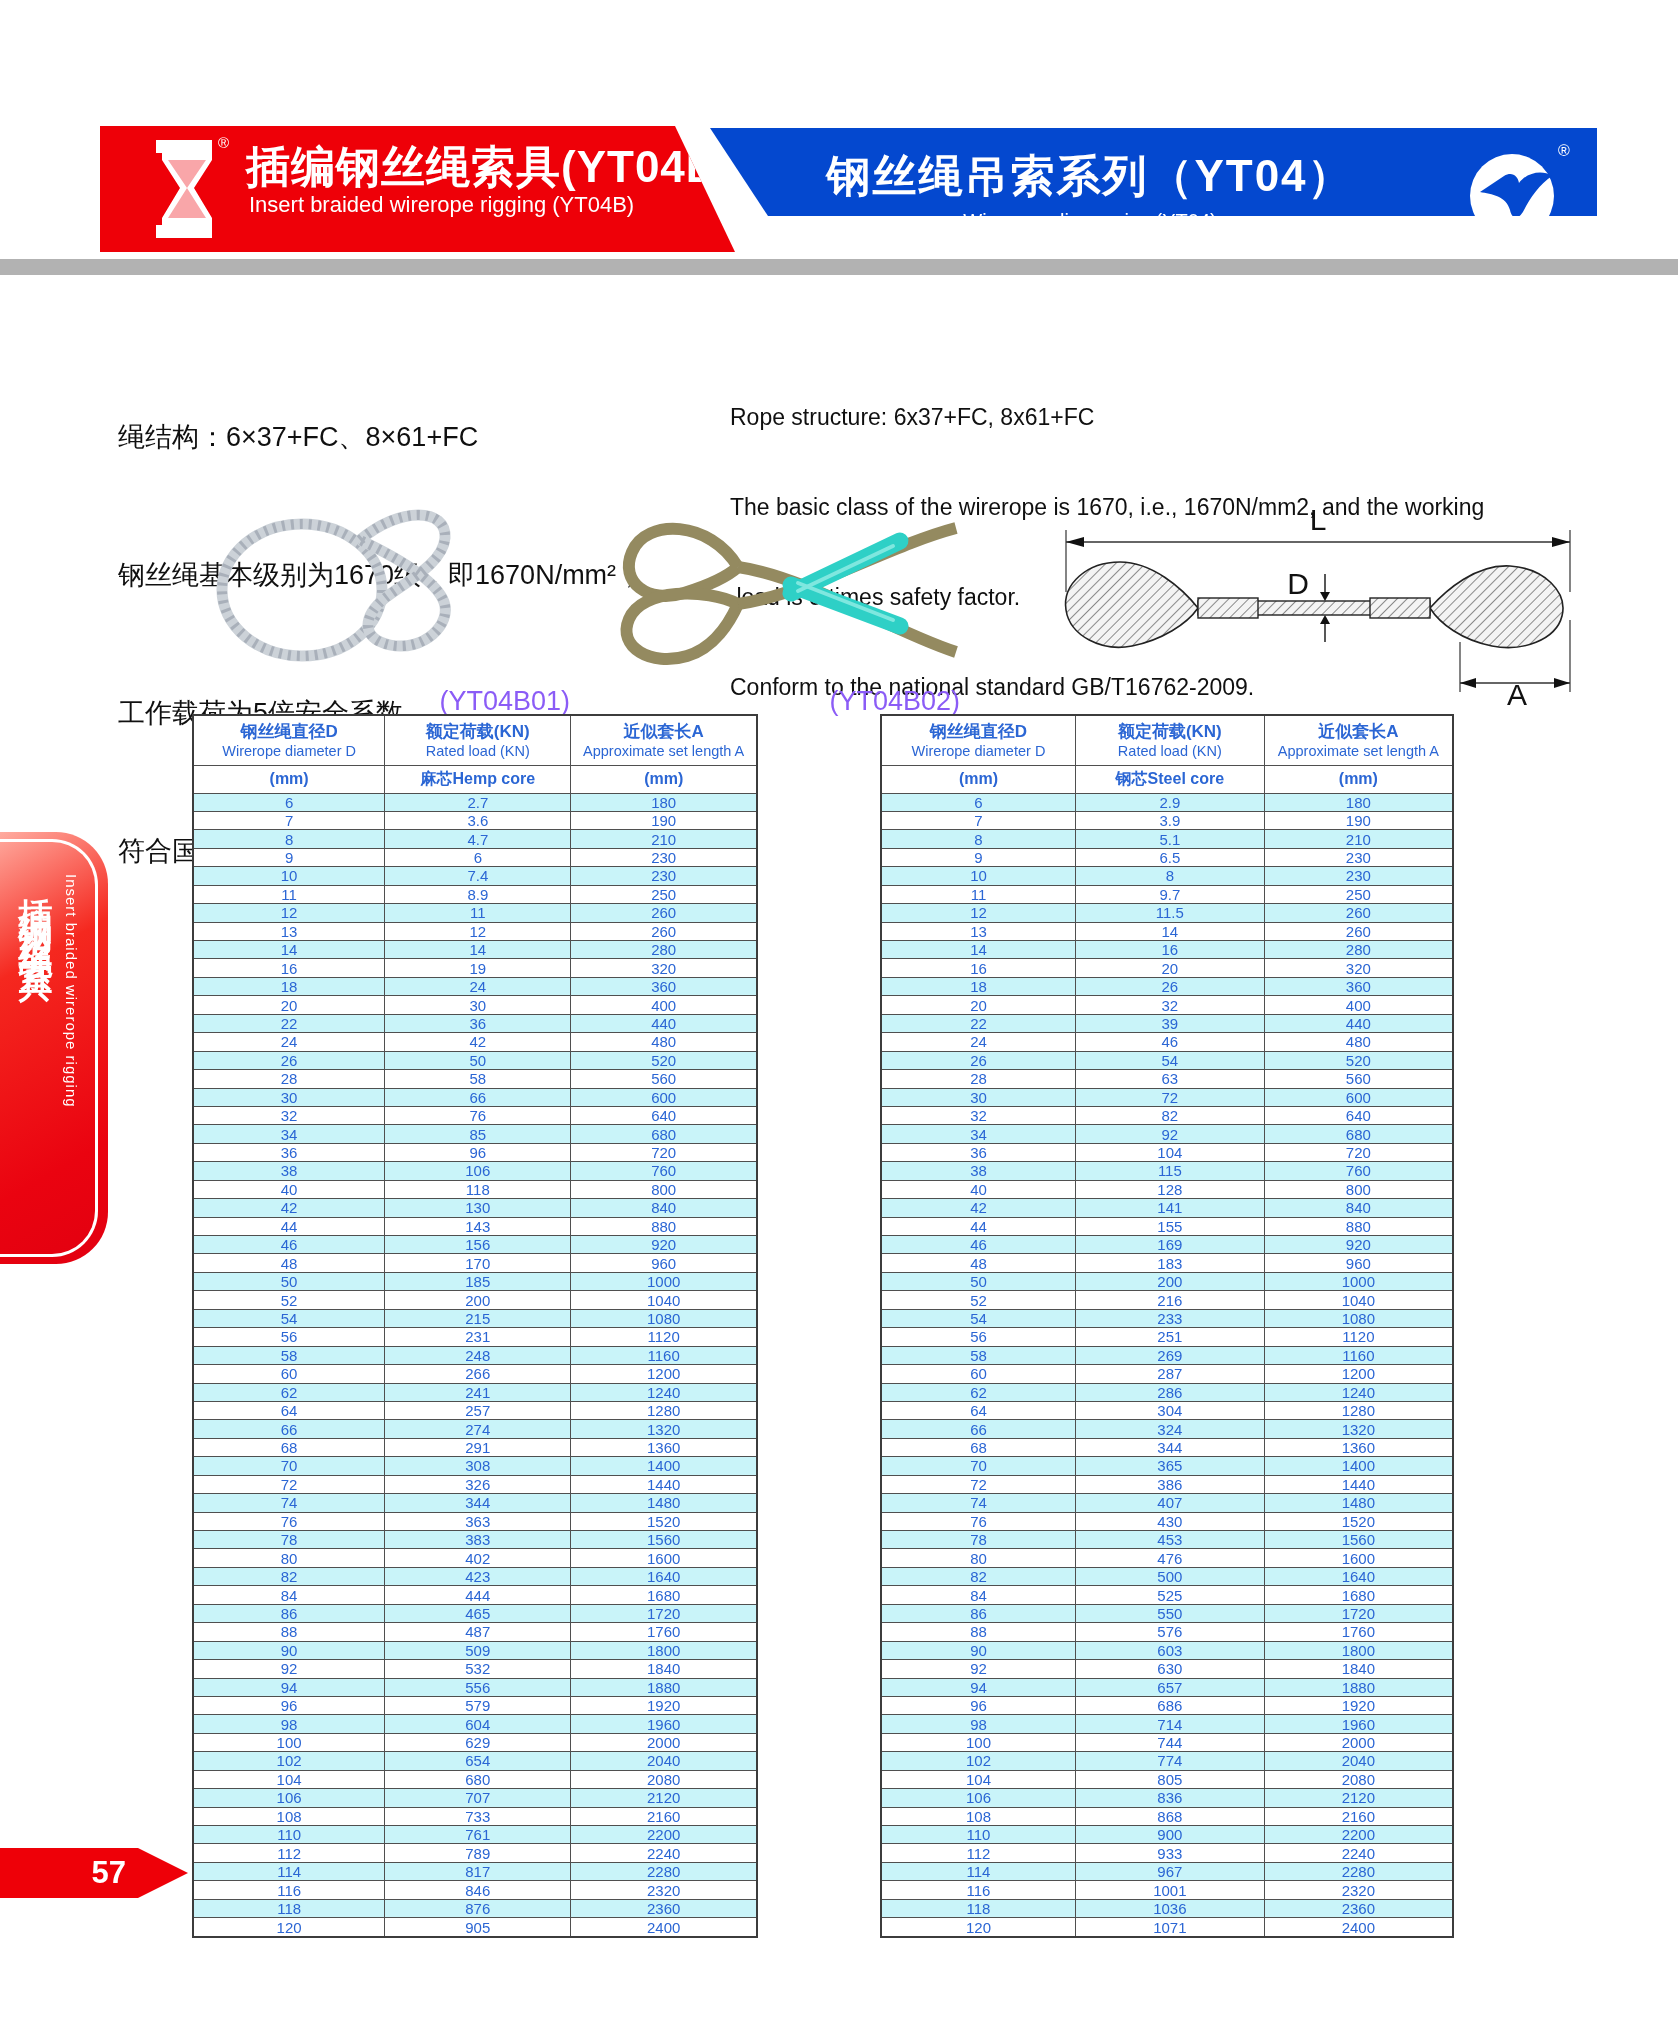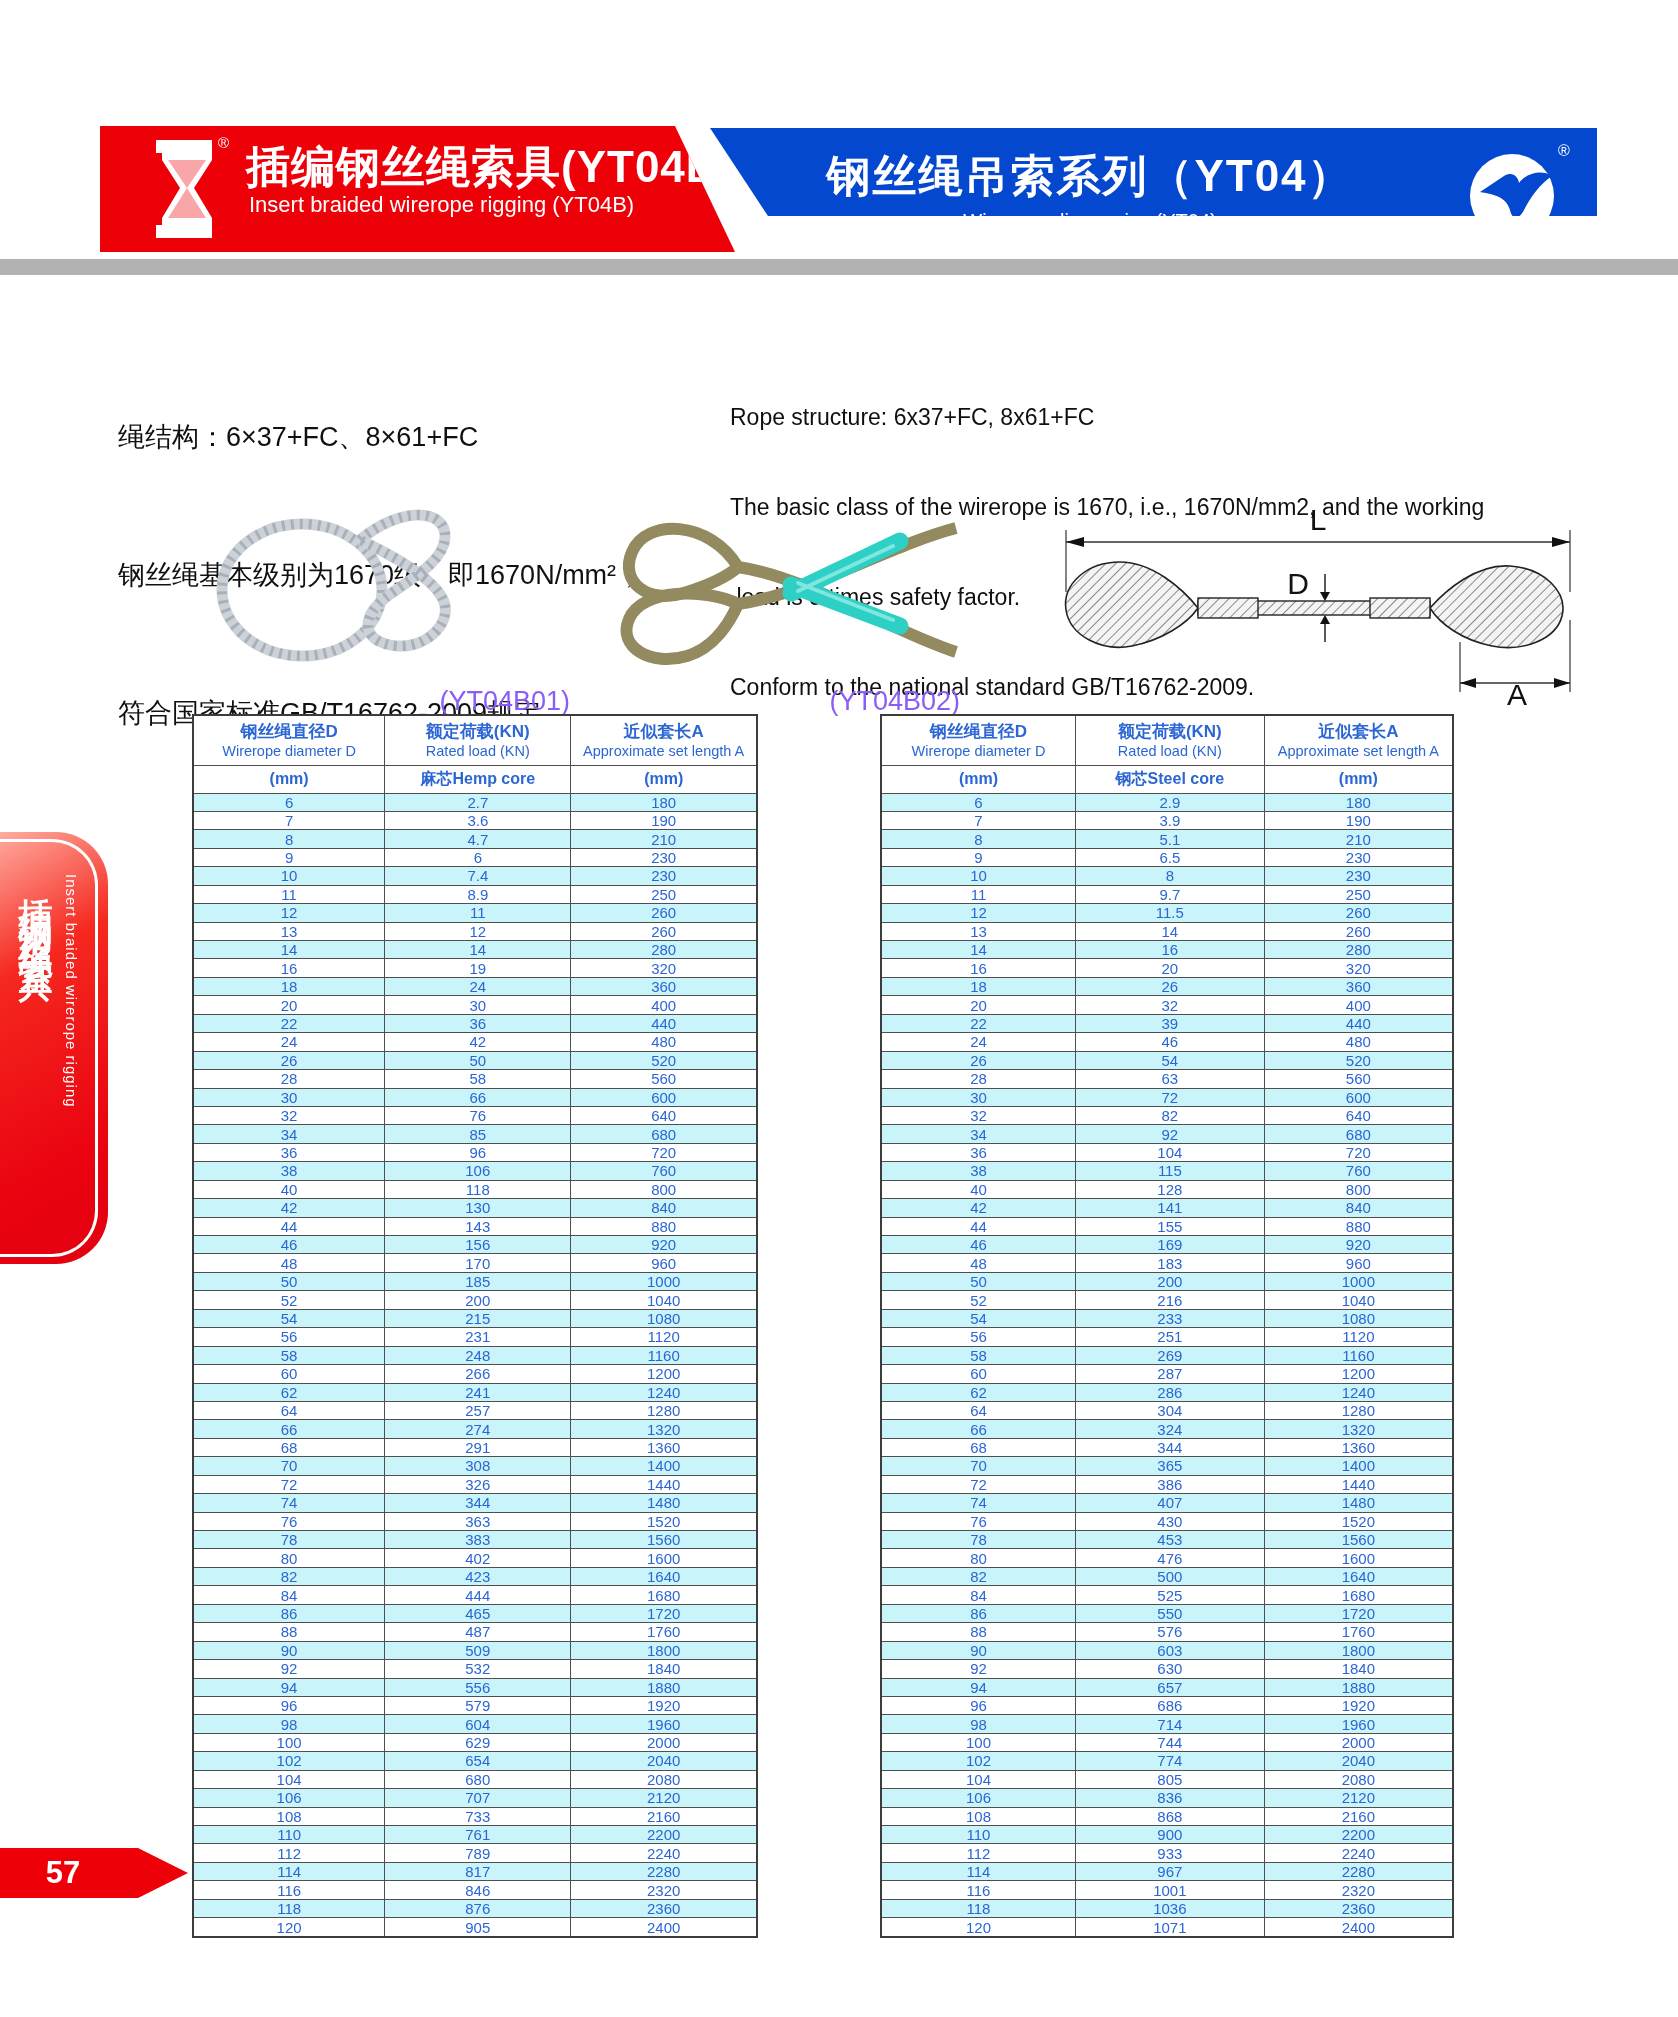--- a/index.html
+++ b/index.html
@@ -52,21 +52,21 @@
   .side-tab{position:absolute;left:0;top:832px;width:108px;height:432px;
     background:linear-gradient(150deg,#ffab9f 0%,#f5281f 30%,#ea0310 75%,#e20010 100%);
     border-radius:0 52px 52px 0;}
   .side-tab .arc{position:absolute;left:-4px;top:7px;right:10px;bottom:7px;border:3px solid #fff;border-left:none;border-radius:0 46px 46px 0;}
   .side-zh{position:absolute;left:16px;top:38px;writing-mode:vertical-rl;color:#fff;font-size:34px;font-weight:bold;letter-spacing:12px;line-height:40px;}
   .side-en{position:absolute;left:63px;top:42px;writing-mode:vertical-rl;color:#fff;font-size:15px;letter-spacing:1px;}
 
   
   .page-arrow{position:absolute;left:0;top:1848px;width:188px;height:50px;background:#ee0008;
     clip-path:polygon(0 0,138px 0,100% 50%,138px 100%,0 100%);color:#fff;font-size:31px;font-weight:bold;
-    display:flex;align-items:center;justify-content:center;padding-right:62px;}
+    display:flex;align-items:center;justify-content:flex-end;padding-right:62px;}
 </style>
 </head>
 <body>
 
 <div class="page">
 
   <div class="banner-red">
     <div class="logo-box">
       <svg width="78" height="98" viewBox="0 0 70 98">
         <rect x="4" y="0" width="56" height="13" fill="#fff"></rect>
@@ -92,20 +92,21 @@
         <text x="90" y="22" font-size="16" fill="#fff">®</text>
       </svg>
     </div>
   </div>
 
   <div class="gray-bar"></div>
 
   <div class="intro-zh">
     <div>绳结构：6×37+FC、8×61+FC</div>
     <div>钢丝绳基本级别为1670级，即1670N/mm²，</div>
+    <div>工作载荷为5倍安全系数。</div>
     <div>符合国家标准GB/T16762-2009规定。</div>
   </div>
   <div class="intro-en">
     <div>Rope structure: 6x37+FC, 8x61+FC</div>
     <div>The basic class of the wirerope is 1670, i.e., 1670N/mm2, and the working</div>
     <div> load is 5 times safety factor.</div>
     <div>Conform to the national standard GB/T16762-2009.</div>
   </div>
 
   <div class="photo1">

